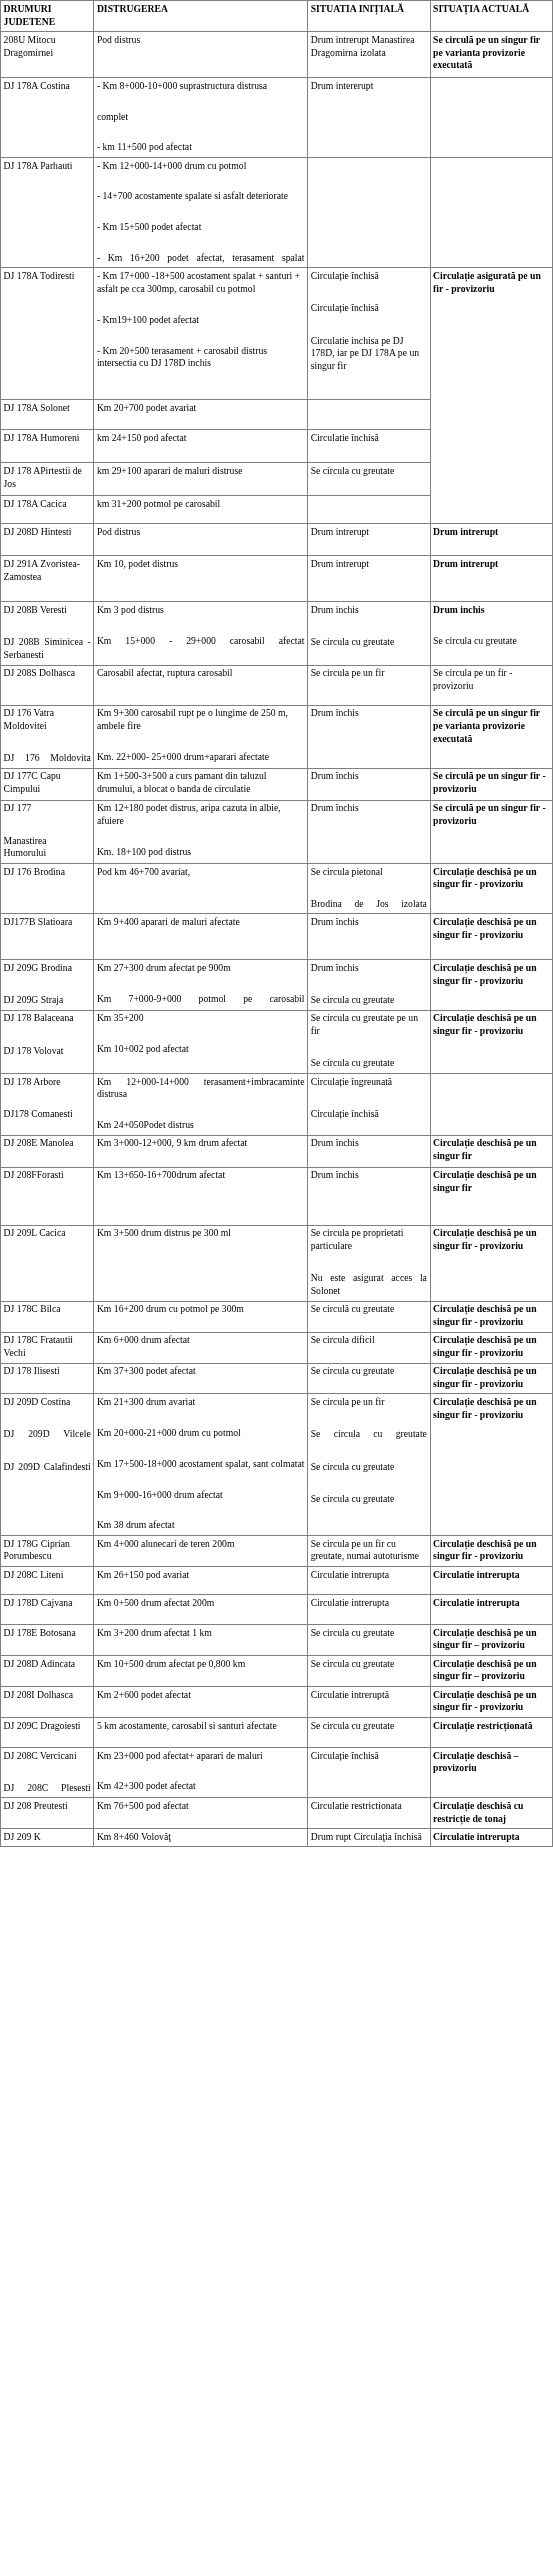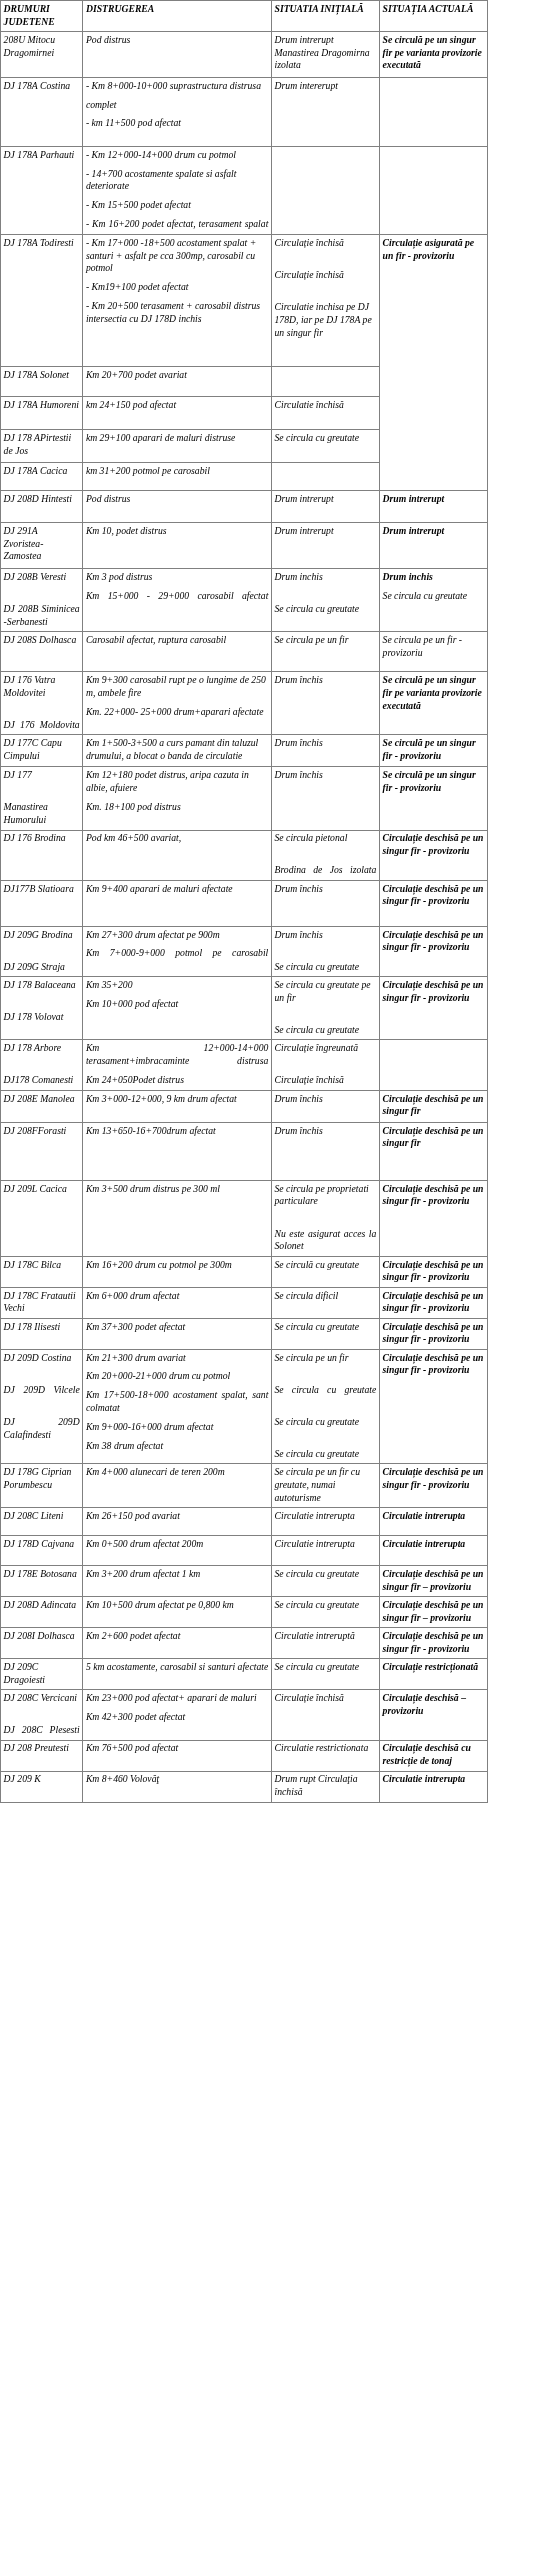--- a/index.html
+++ b/index.html
@@ -9,23 +9,22 @@
   }
   body {
     width: 553px;
     font-family: "Liberation Serif", "DejaVu Serif", serif;
     font-size: 9.7px;
     color: #000000;
     -webkit-font-smoothing: none;
   }
   table.road-table {
     border-collapse: collapse;
-    width: 488px;
+    width: 553px;
     table-layout: fixed;
-    font-style: italic;
   }
   table.road-table td, table.road-table th {
     border: 0.9px solid #808080;
     vertical-align: top;
     padding: 1.8px 2.6px 2.6px 2.6px;
     font-size: 9.7px;
     line-height: 1.32;
     font-weight: normal;
     text-align: left;
     word-wrap: break-word;
@@ -38,21 +37,21 @@
   col.c-dest   { width: 110px; }
   col.c-init   { width: 63px; }
   col.c-curr   { width: 63px; }
 
   .hdr-cell { font-weight: bold; }
   .bold { font-weight: bold; }
   .mid  { vertical-align: middle; }
   .center { text-align: center; }
   .just { text-align: justify; text-align-last: justify; }
   .blk { display: block; }
-  .sp-before { margin-top: 6px; }
+  .sp-before { margin-top: 18px; }
   .sp-before-lg { margin-top: 19.4px; }
   .spread { display: block; text-align: justify; text-align-last: justify; }
 </style>
 </head>
 <body>
 
 <table class="road-table">
   <colgroup>
     <col class="c-road">
       <col class="c-dest">
@@ -275,21 +274,21 @@
         </td>
         <td>
           <span class="blk bold">Se circulă  pe un singur fir - provizoriu</span>
         </td>
       </tr>
       <tr style="height: 33px;">
         <td>
           <span class="blk">DJ 176 Brodina</span>
         </td>
         <td>
-          <span class="blk">Pod km 46+500 avariat,</span>
+          <span class="blk">Pod km 46+700 avariat,</span>
         </td>
         <td>
           <span class="blk">Se circula pietonal</span>
           <span class="blk sp-before-lg just">Brodina     de     Jos izolata</span>
         </td>
         <td>
           <span class="blk bold">Circulație deschisă pe un singur fir - provizoriu</span>
         </td>
       </tr>
       <tr style="height: 46px;">
@@ -323,21 +322,21 @@
           <span class="blk bold">Circulație deschisă pe un singur fir - provizoriu</span>
         </td>
       </tr>
       <tr style="height: 30px;">
         <td>
           <span class="blk">DJ 178 Balaceana</span>
           <span class="blk sp-before-lg">DJ 178 Volovat</span>
         </td>
         <td>
           <span class="blk">Km 35+200</span>
-          <span class="blk sp-before">Km 10+000 pod afectat</span>
+          <span class="blk sp-before">Km 10+002 pod afectat</span>
         </td>
         <td>
           <span class="blk">Se circula cu greutate pe un fir</span>
           <span class="blk sp-before-lg">Se circula cu greutate</span>
         </td>
         <td>
           <span class="blk bold">Circulație deschisă pe un singur fir - provizoriu</span>
         </td>
       </tr>
       <tr style="height: 32px;">

